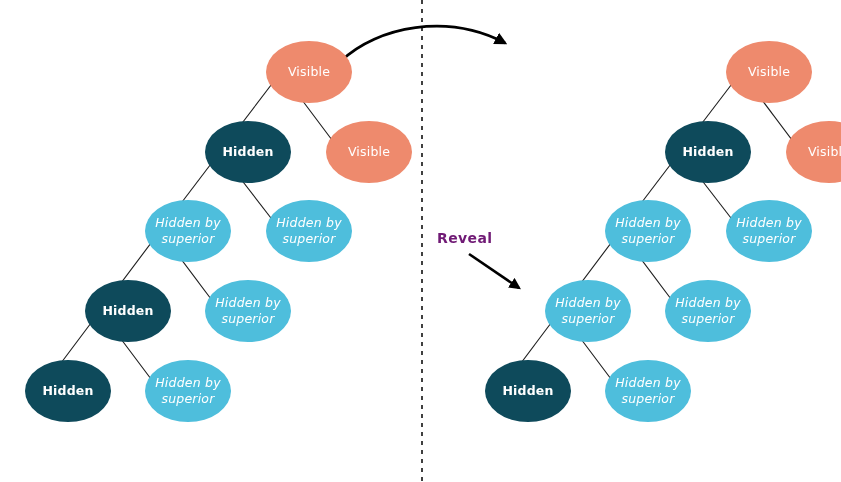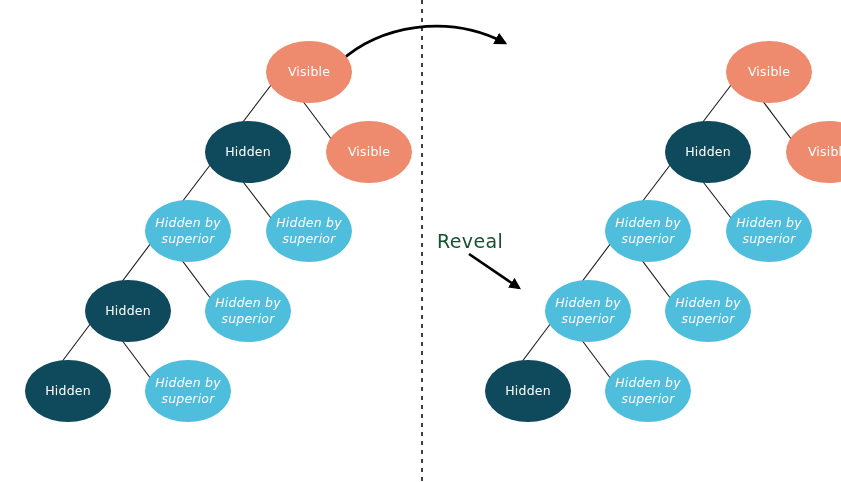--- a/index.html
+++ b/index.html
@@ -32,30 +32,30 @@
     text-align: center;
     color: var(--c-node-text, #ffffff);
     font-size: 12.5px;
     font-weight: 500;
     line-height: 16px;
     letter-spacing: 0.2px;
     padding: 0 3px;
     box-sizing: border-box;
   }
   .node.visible            { background: var(--c-visible, #EE8A6D); }
-  .node.hidden             { background: var(--c-hidden, #0E4A5B); }
+  .node.hidden             { background: var(--c-hidden, #0E4A5B); font-weight: bold; }
   .node.hidden_by_superior { background: var(--c-hbs, #4EBEDC); font-style: italic; }
   .reveal-label {
     position: absolute;
     left: 437px;
     top: 230px;
-    font-size: 19px;
-    font-weight: 400;
+    font-size: 14px;
+    font-weight: 700;
     letter-spacing: 0.4px;
-    color: #14532d;
+    color: #701a75;
     white-space: nowrap;
   }
 </style>
 </head>
 <body>
 
 <div class="canvas">
 
   <svg class="layer" id="lines-layer" viewBox="0 0 841 482">
     <defs>

